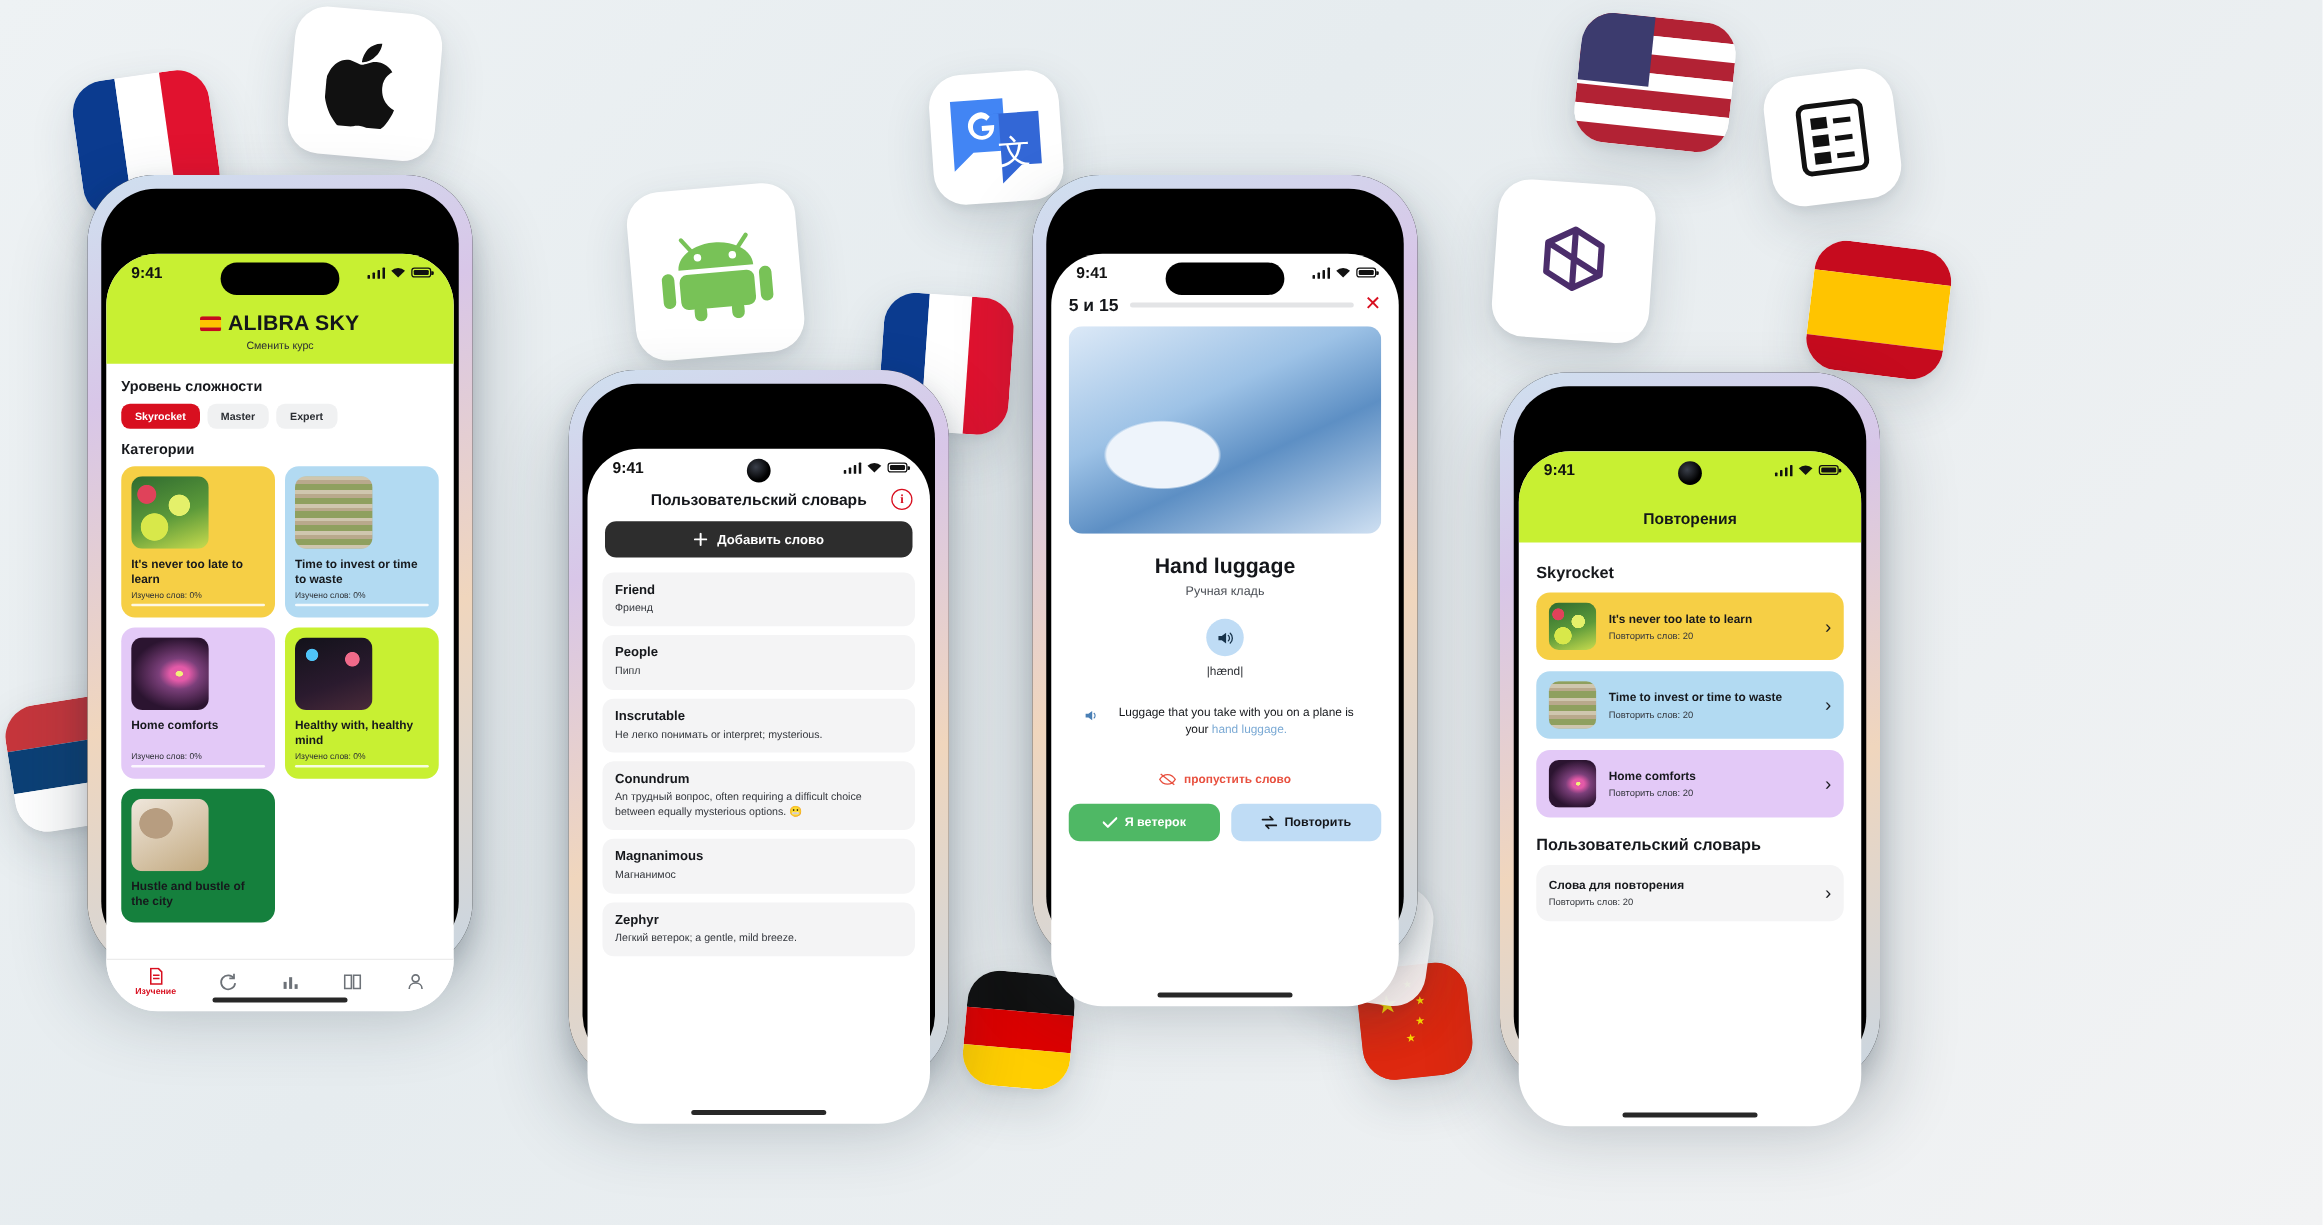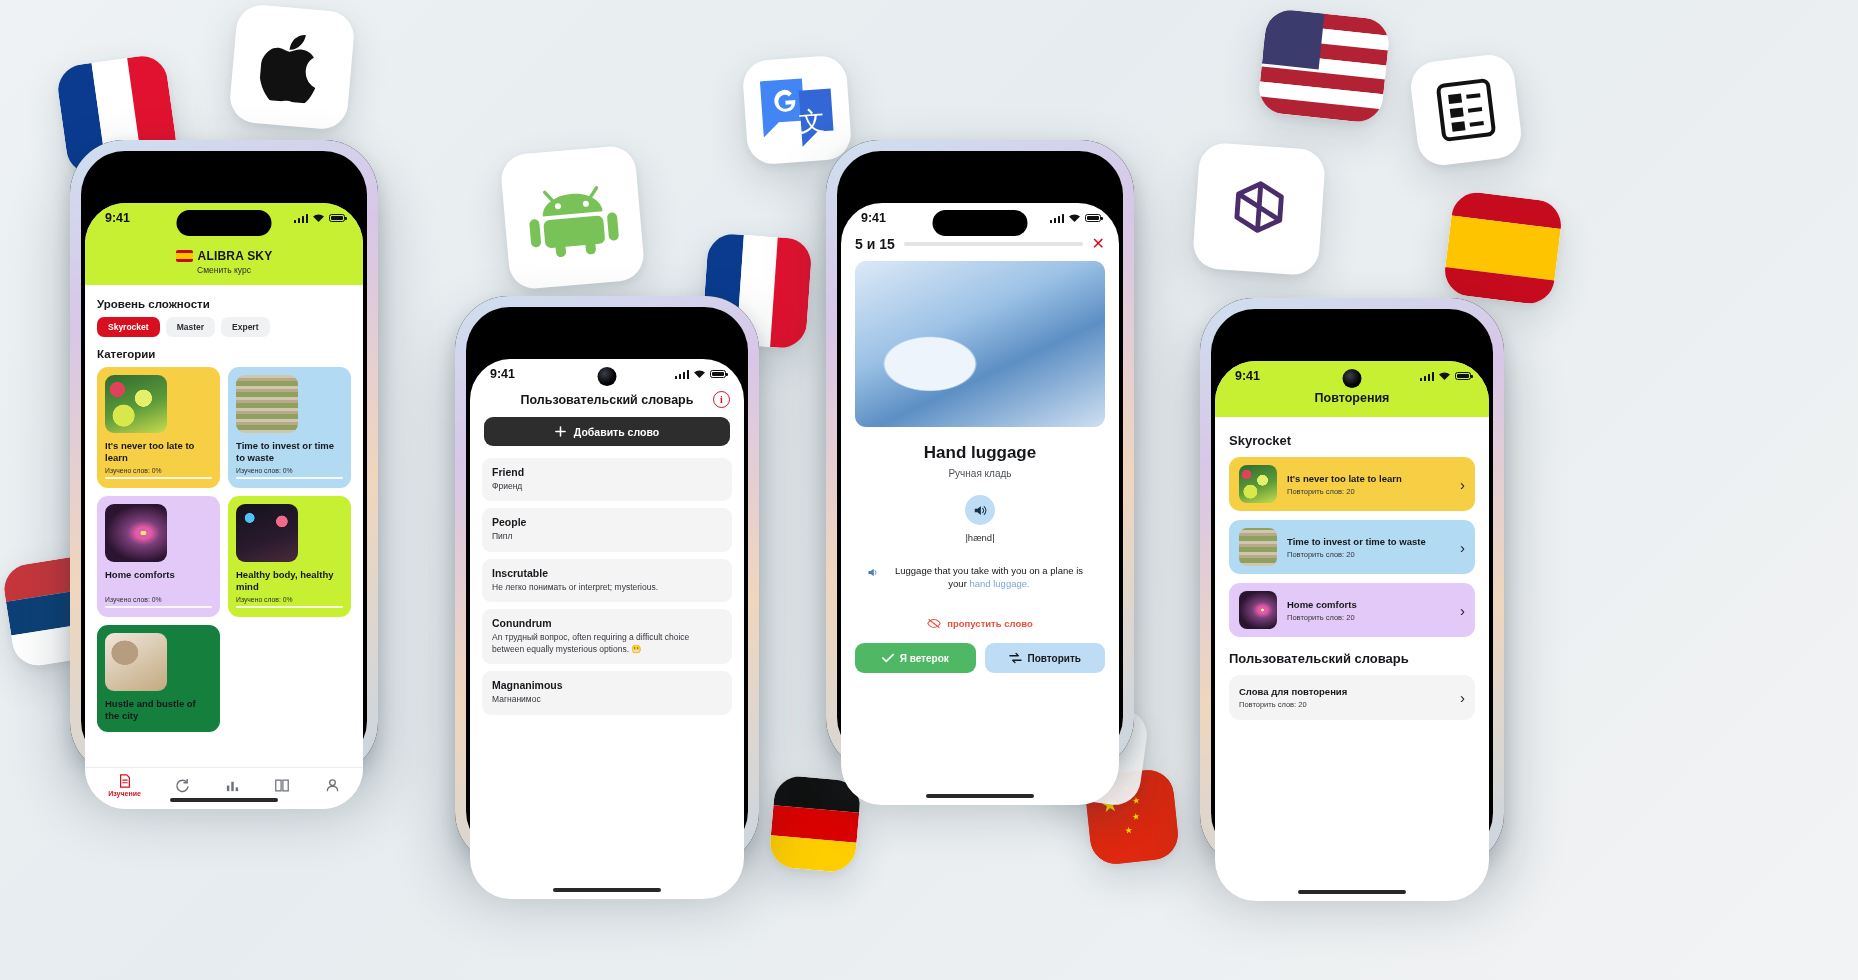--- a/index.html
+++ b/index.html
@@ -67,21 +67,21 @@
   .homebar {
     position:absolute; bottom:7px; left:50%; transform:translateX(-50%);
     width:108px; height:4px; background:#111; border-radius:3px; z-index:7; opacity:.9;
   }
 
   
   .p1-header {
     background:#c8f032; padding:24px 0 10px; text-align:center;
     margin-top:-30px; padding-top:46px;
   }
-  .p1-title { font-size:12px; font-weight:700; color:#14161a; letter-spacing:.2px;
+  .p1-title { font-size:17px; font-weight:700; color:#14161a; letter-spacing:.2px;
     display:flex; align-items:center; justify-content:center; gap:5px; }
   .mini-flag { width:17px; height:12px; border-radius:2px; overflow:hidden; display:inline-block; }
   .p1-sub { font-size:8.5px; color:#2a2d33; margin-top:2px; }
   .p1-body { flex:1; padding:10px 12px 0; overflow:hidden; }
   .sec-title { font-size:11.5px; font-weight:700; color:#16181c; margin:3px 0 7px; }
   .levels { display:flex; gap:6px; margin-bottom:11px; }
   .lvl { font-size:8.5px; font-weight:700; padding:5px 11px; border-radius:7px;
     background:#f0f1f2; color:#2b2e33; }
   .lvl.active { background:#d80f1f; color:#fff; }
   .cat-grid { display:grid; grid-template-columns:1fr 1fr; gap:8px; }
@@ -136,21 +136,21 @@
   .sent .hl { color:#7aa9d4; }
   .skip { text-align:center; color:#e8503f; font-size:9.5px; font-weight:600;
     margin-top:28px; display:flex; align-items:center; justify-content:center; gap:6px; }
   .p3-btns { display:flex; gap:9px; padding:14px 14px 0; }
   .pbtn { flex:1; height:30px; border-radius:9px; display:flex; align-items:center;
     justify-content:center; gap:6px; font-size:10px; font-weight:700; }
   .pbtn.ok { background:#4fb865; color:#fff; }
   .pbtn.rep { background:#bfdcf5; color:#16181c; }
 
   
-  .p4-head { background:#c8f032; margin-top:-30px; padding:30px 0 12px; text-align:center; }
+  .p4-head { background:#c8f032; margin-top:-30px; padding:47px 0 12px; text-align:center; }
   .p4-head h2 { font-size:12.5px; font-weight:600; color:#14161a; }
   .p4-body { flex:1; padding:12px 14px 0; }
   .p4-sec { font-size:13px; font-weight:700; color:#16181c; margin:4px 0 9px; }
   .rrow { border-radius:11px; padding:8px 10px; display:flex; align-items:center;
     gap:10px; margin-bottom:9px; }
   .rrow .rth { width:38px; height:38px; border-radius:8px; overflow:hidden; flex:0 0 38px; }
   .rrow .rtx { flex:1; }
   .rrow .rname { font-size:9.5px; font-weight:700; color:#16181c; }
   .rrow .rcnt { font-size:7.5px; color:#33363c; margin-top:3px; }
   .chev { font-size:15px; color:#1a1c20; line-height:1; font-weight:400; }
@@ -357,21 +357,21 @@
               <div class="cbar"></div>
             </div>
             <div class="cat" style="background:#e3c9f7">
               <div class="thumb im-tunnel"></div>
               <div class="cname">Home comforts</div>
               <div class="cprog">Изучено слов: 0%</div>
               <div class="cbar"></div>
             </div>
             <div class="cat" style="background:#c8f032">
               <div class="thumb im-dark"></div>
-              <div class="cname">Healthy body, healthy mind</div>
+              <div class="cname">Healthy with, healthy mind</div>
               <div class="cprog">Изучено слов: 0%</div>
               <div class="cbar"></div>
             </div>
             <div class="cat" style="background:#15803d">
               <div class="thumb im-cat"></div>
               <div class="cname">Hustle and bustle of the city</div>
             </div>
           </div>
         </div>
 
@@ -460,20 +460,24 @@
             <div class="t">Не легко понимать or interpret; mysterious.</div>
           </div>
           <div class="wcard">
             <div class="w">Conundrum</div>
             <div class="t">An трудный вопрос, often requiring a difficult choice between equally mysterious options. 😬</div>
           </div>
           <div class="wcard">
             <div class="w">Magnanimous</div>
             <div class="t">Магнанимос</div>
           </div>
+          <div class="wcard">
+            <div class="w">Zephyr</div>
+            <div class="t">Легкий ветерок; a gentle, mild breeze.</div>
+          </div>
         </div>
         <div class="homebar"></div>
       </div>
     </div>
   </div>
 
   <div class="phone" style="left:826px;top:140px;width:308px;height:632px;">
     <div class="rim"></div>
     <div class="body">
       <div class="screen">

